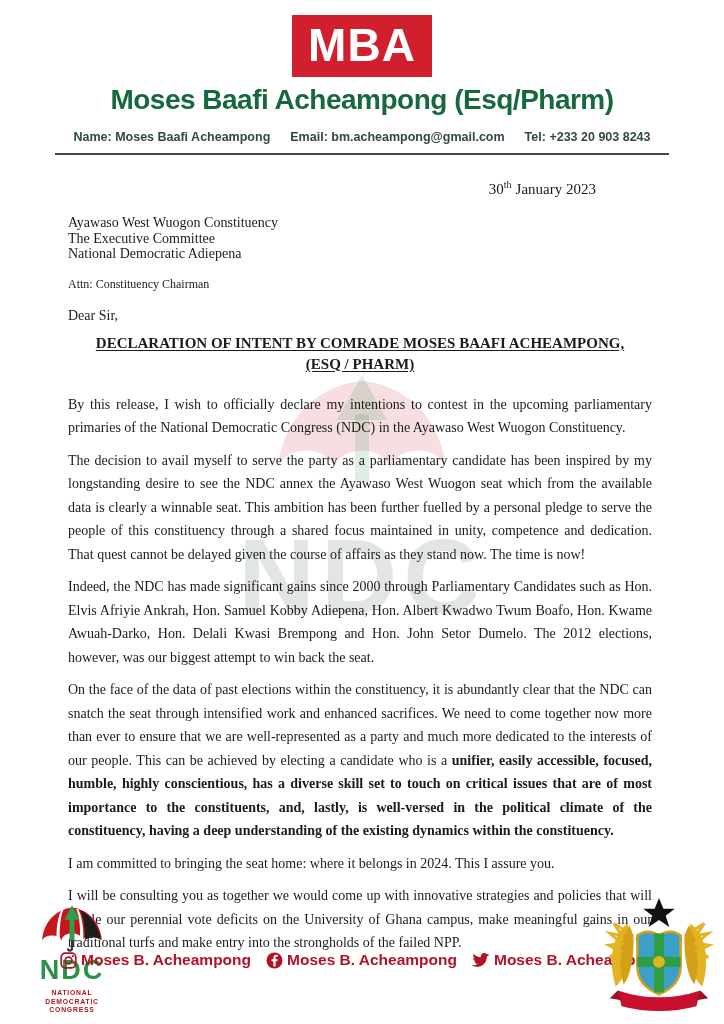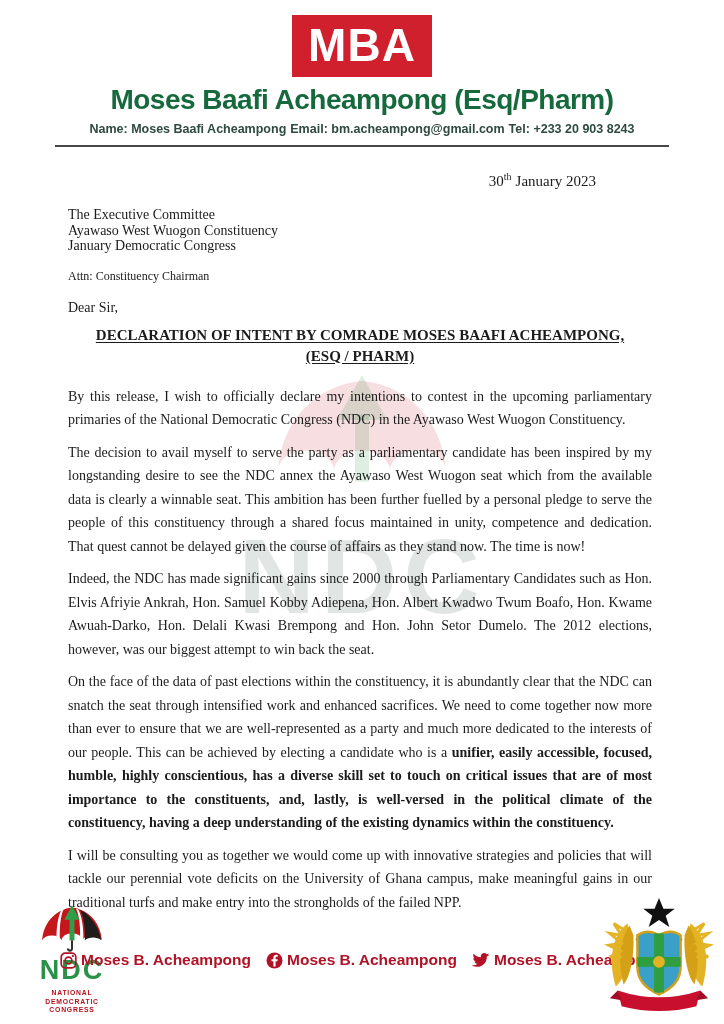--- a/index.html
+++ b/index.html
@@ -39,21 +39,21 @@
     color:#fff;font-family:"Liberation Sans",sans-serif;font-weight:bold;
     font-size:46px;line-height:60px;text-align:center;letter-spacing:1px;
   }
   .owner-name{
     margin-top:7px;text-align:center;
     font-family:"Liberation Sans",sans-serif;font-weight:bold;
     font-size:28px;letter-spacing:-0.5px;
     color:var(--brand-green);
   }
   .contact-line{
-    margin-top:6px;display:flex;justify-content:center;gap:4px;
+    margin-top:14px;display:flex;justify-content:center;gap:20px;
     font-family:"Liberation Sans",sans-serif;font-weight:bold;
     font-size:12.5px;color:var(--contact-green);
   }
   .rule{width:614px;margin:9px auto 0;border-top:2px solid #474747;}
   
   .date-line{
     position:relative;z-index:1;
     margin-top:24px;text-align:right;padding-right:128px;
     font-size:15px;
   }
@@ -120,34 +120,35 @@
     </div>
     <div class="rule"></div>
   </header>
 
   <div class="date-line">
     <span>30</span><sup>th</sup><span class="date-rest">January 2023</span>
   </div>
 
   <main class="body">
     <div class="recipient">
+      <div>Ayawaso West Wuogon Constituency</div>
       <div>The Executive Committee</div>
-      <div>Ayawaso West Wuogon Constituency</div>
-      <div>January Democratic Congress</div>
+      <div>National Democratic Adiepena</div>
     </div>
     <div class="attn">Attn: Constituency Chairman</div>
     <div class="salutation">Dear Sir,</div>
     <div class="subject">
       <div><span>DECLARATION OF INTENT BY COMRADE MOSES BAAFI ACHEAMPONG,</span></div>
       <div><span>(ESQ / PHARM)</span></div>
     </div>
     <p class="first">By this release, I wish to officially declare my intentions to contest in the upcoming parliamentary primaries of the National Democratic Congress (NDC) in the Ayawaso West Wuogon Constituency.</p>
     <p>The decision to avail myself to serve the party as a parliamentary candidate has been inspired by my longstanding desire to see the NDC annex the Ayawaso West Wuogon seat which from the available data is clearly a winnable seat. This ambition has been further fuelled by a personal pledge to serve the people of this constituency through a shared focus maintained in unity, competence and dedication. That quest cannot be delayed given the course of affairs as they stand now. The time is now!</p>
     <p>Indeed, the NDC has made significant gains since 2000 through Parliamentary Candidates such as Hon. Elvis Afriyie Ankrah, Hon. Samuel Kobby Adiepena, Hon. Albert Kwadwo Twum Boafo, Hon. Kwame Awuah-Darko, Hon. Delali Kwasi Brempong and Hon. John Setor Dumelo. The 2012 elections, however, was our biggest attempt to win back the seat.</p>
     <p><span>On the face of the data of past elections within the constituency, it is abundantly clear that the NDC can snatch the seat through intensified work and enhanced sacrifices. We need to come together now more than ever to ensure that we are well-represented as a party and much more dedicated to the interests of our people. This can be achieved by electing a candidate who is a </span><strong>unifier, easily accessible, focused, humble, highly conscientious, has a diverse skill set to touch on critical issues that are of most importance to the constituents, and, lastly, is well-versed in the political climate of the constituency, having a deep understanding of the existing dynamics within the constituency.</strong></p>
+    <p>I am committed to bringing the seat home: where it belongs in 2024. This I assure you.</p>
     <p>I will be consulting you as together we would come up with innovative strategies and policies that will tackle our perennial vote deficits on the University of Ghana campus, make meaningful gains in our traditional turfs and make entry into the strongholds of the failed NPP.</p>
   </main>
 
   <div class="ndc-logo">
     <svg width="72" height="50" viewBox="0 0 70 48">
       <path d="M35 4 C18 6 7 20 6 36 A10 7 0 0 1 25 36 A10 7 0 0 1 45 36 A10 7 0 0 1 64 36 C63 20 52 6 35 4 Z" fill="#c4161c"></path>
       <path d="M43 6.5 C53 11 61 23 63.5 36 A10 7 0 0 0 47.5 36 C48 25 46.5 13.5 43 6.5 Z" fill="#1d1d1b"></path>
       <path d="M41 5.8 C44.8 13 46.4 24.5 46 36 l-3.2 0 C43.3 24 42.3 12.5 39 5.4 Z" fill="#ffffff"></path>
       <path d="M27 5.4 C23.7 12.5 22.7 24 23.2 36 l-3.2 0 C19.6 24.5 21.2 13 25 5.8 Z" fill="#ffffff"></path>
       <polygon points="35,2 27.5,16 42.5,16" fill="#2e9e49"></polygon>

